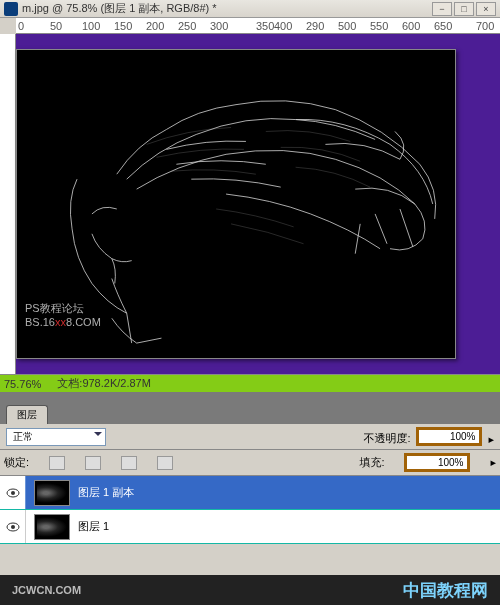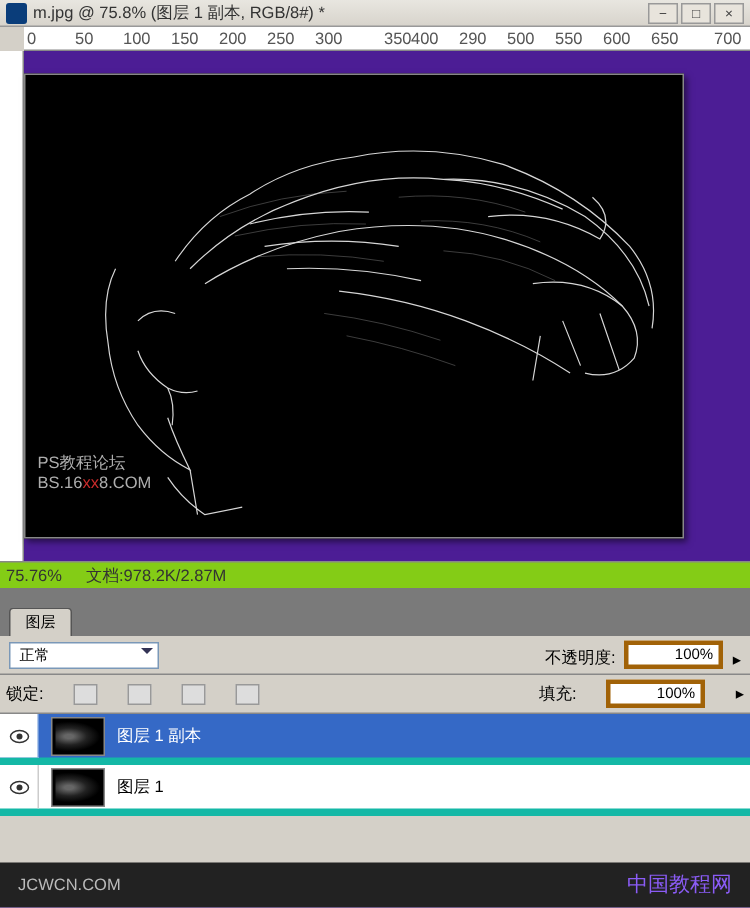--- a/index.html
+++ b/index.html
@@ -22,32 +22,32 @@
 .status{height:18px;background:#84cc16;border-top:1px solid #888;display:flex;align-items:center;padding:0 4px;font-size:10px;color:#333;gap:16px}
 .panel-tabs{height:32px;background:#7a7a7a;display:flex;align-items:flex-end;padding:0 6px}
 .tab{background:#d4d0c8;padding:2px 10px;font-size:10px;border-radius:3px 3px 0 0;border:1px solid #555;border-bottom:none}
 .panel-ctl{background:#d4d0c8;border-bottom:1px solid #888;padding:3px 6px;display:flex;align-items:flex-end;gap:6px;font-size:10px}
 .dd{background:#fff;border:1px solid #7a98b8;padding:1px 18px 1px 6px;min-width:100px;position:relative;font-size:10px}
 .dd::after{content:"";position:absolute;right:3px;top:3px;border:4px solid transparent;border-top-color:#335}
 .pct{background:#fff;border:3px solid #a16207;padding:1px 4px;width:66px;font-size:10px;text-align:right}
 .lock-row{background:#d4d0c8;border-bottom:1px solid #888;padding:3px 4px;display:flex;align-items:center;gap:20px;font-size:10px}
 .lock-ic{width:16px;height:14px;background:#ddd;border:1px solid #999;display:inline-block}
 .layers{background:#fff}
-.layer{height:34px;display:flex;align-items:center;border-bottom:5px solid #14b8a6}
+.layer{height:34px;display:flex;align-items:center;border-bottom:1px solid #14b8a6}
 .layer.sel{background:#3569c6;color:#fff}
 .eye{width:26px;display:flex;justify-content:center;border-right:1px solid #ccc;align-self:stretch;align-items:center}
 .eye svg{width:14px;height:10px}
 .layer.sel .eye{border-right-color:#6a95d8;background:#fff}
 .thumb{width:36px;height:26px;background:#000;border:1px solid #888;margin:0 8px;position:relative;overflow:hidden}
 .thumb.img::after{content:"";position:absolute;inset:2px;background:radial-gradient(ellipse at 30% 50%,#666 10%,#222 40%,#000 70%)}
 .thumb.bg{background:linear-gradient(135deg,#c9b896 40%,#8a7050 70%)}
 .lname{flex:1;font-size:11px}
 .lock-icon{margin-right:10px;color:#666}
-.footer{position:absolute;bottom:0;left:0;right:0;height:30px;background:#222;display:flex;align-items:center;justify-content:space-between;padding:0 12px;color:#bbb;font-size:14px;font-weight:normal}
-.footer .cn{color:#8b5cf6;font-size:14px}
+.footer{position:absolute;bottom:0;left:0;right:0;height:30px;background:#222;display:flex;align-items:center;justify-content:space-between;padding:0 12px;color:#bbb;font-size:14px;font-weight:bold}
+.footer .cn{color:#7dd3fc;font-size:17px}
 .fill{flex:1}
 </style>
 </head>
 <body>
 
 <div class="title-bar">
   <span class="app-icon"></span>
   <span class="title-text">m.jpg @ 75.8% (图层 1 副本, RGB/8#) *</span>
   <div class="win-btns">
     <div class="win-btn">−</div>

